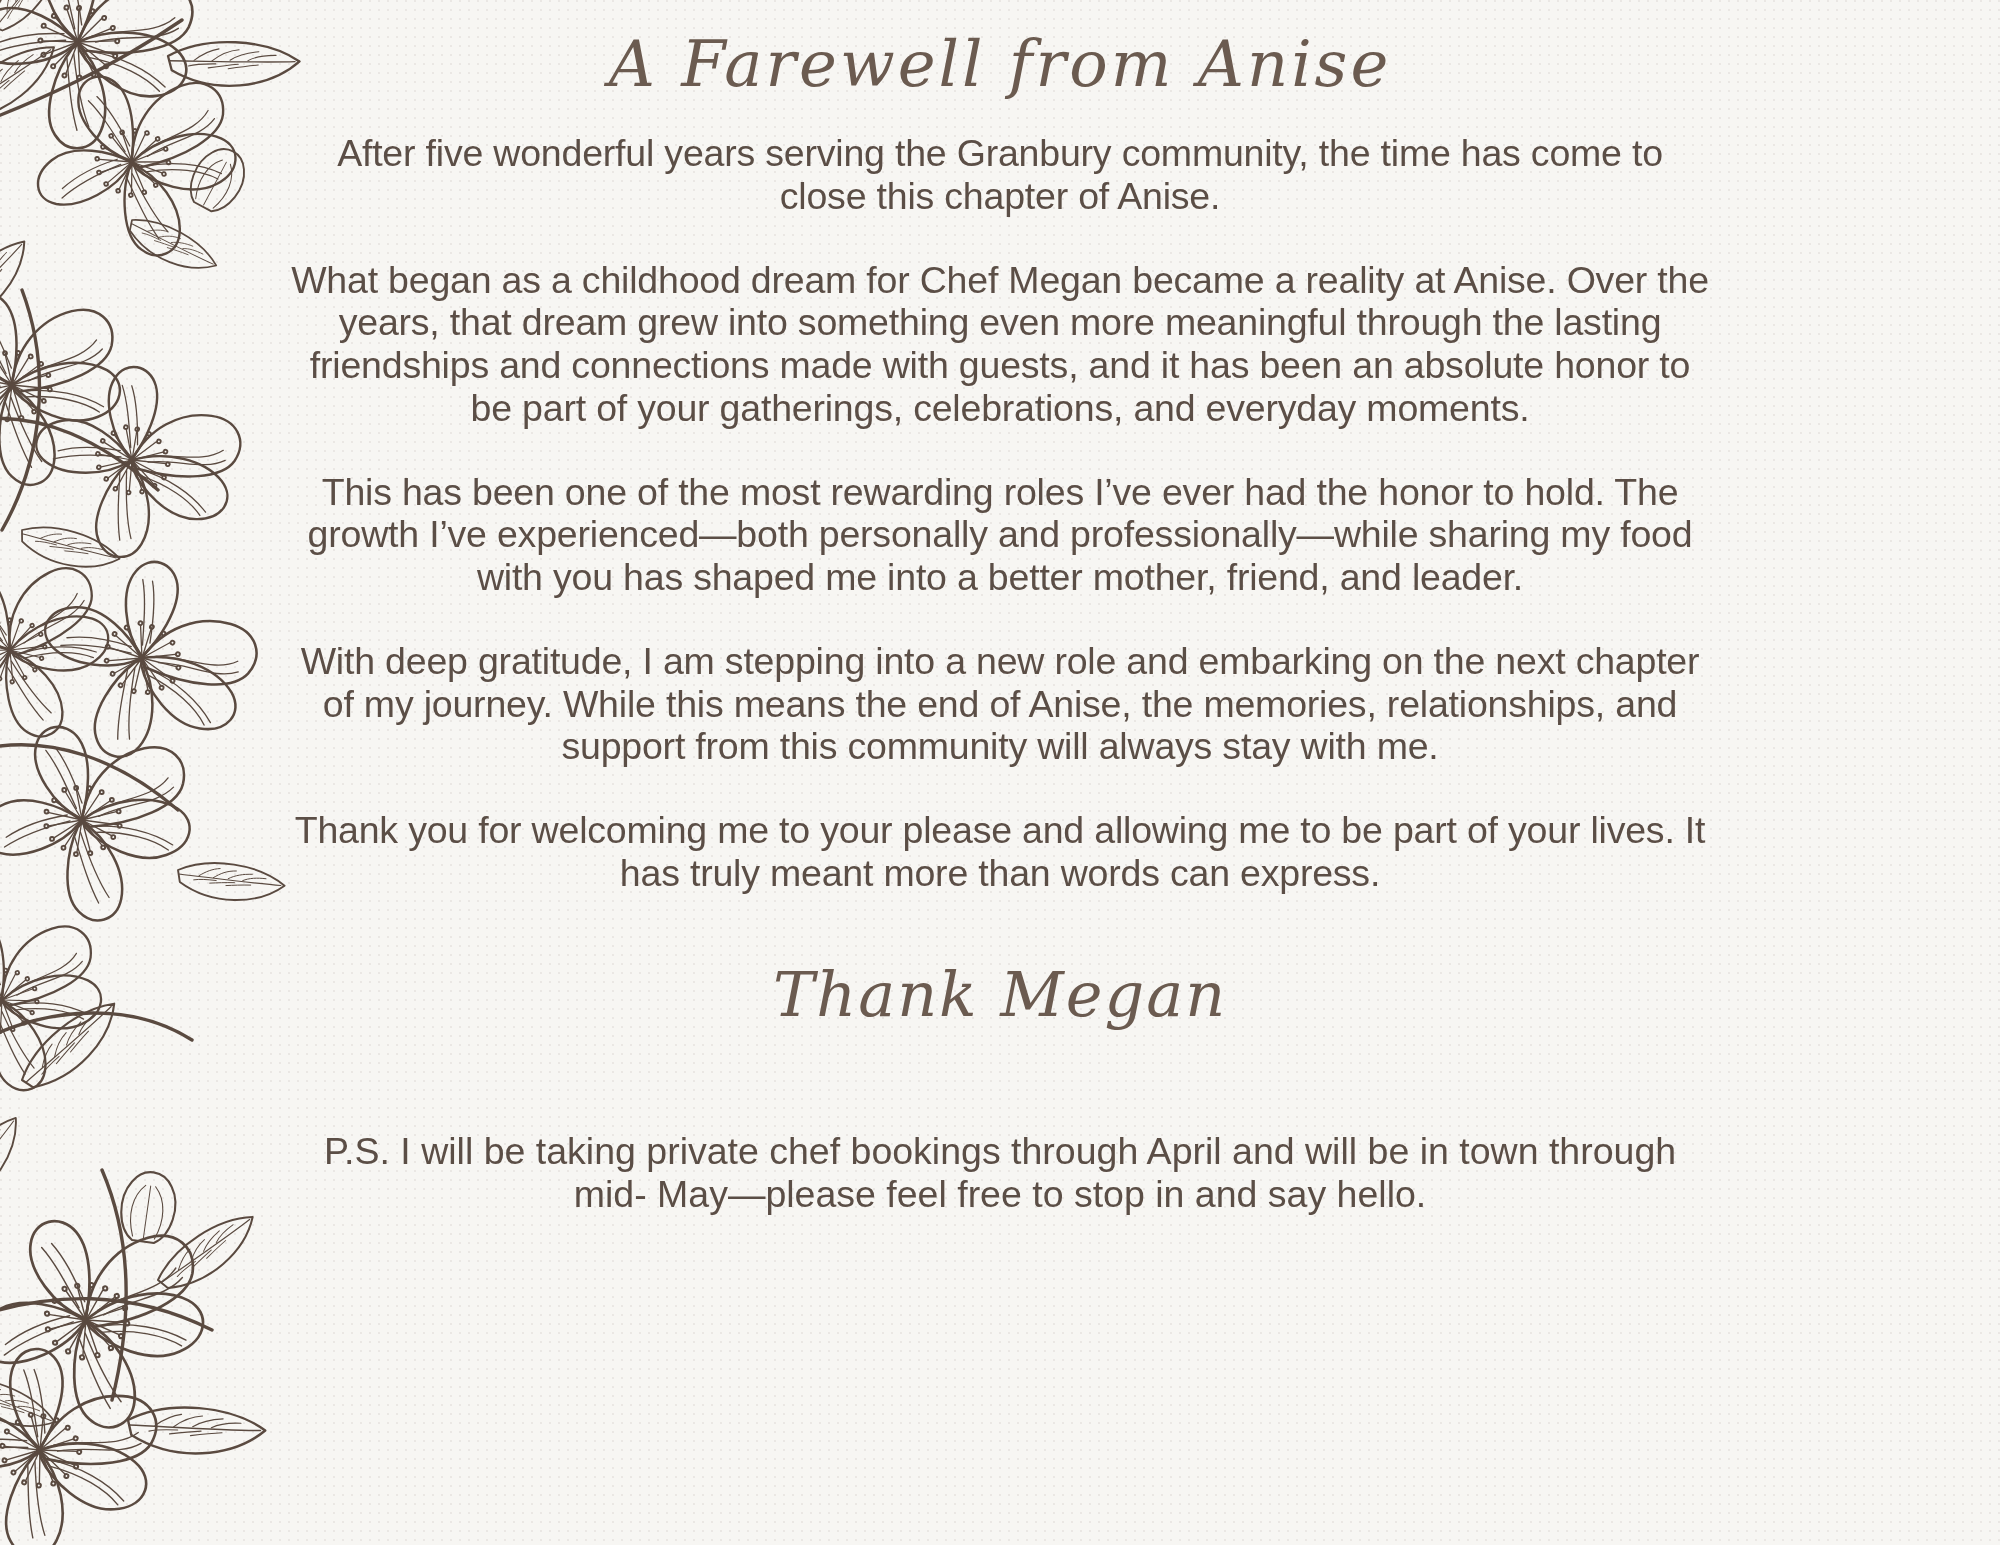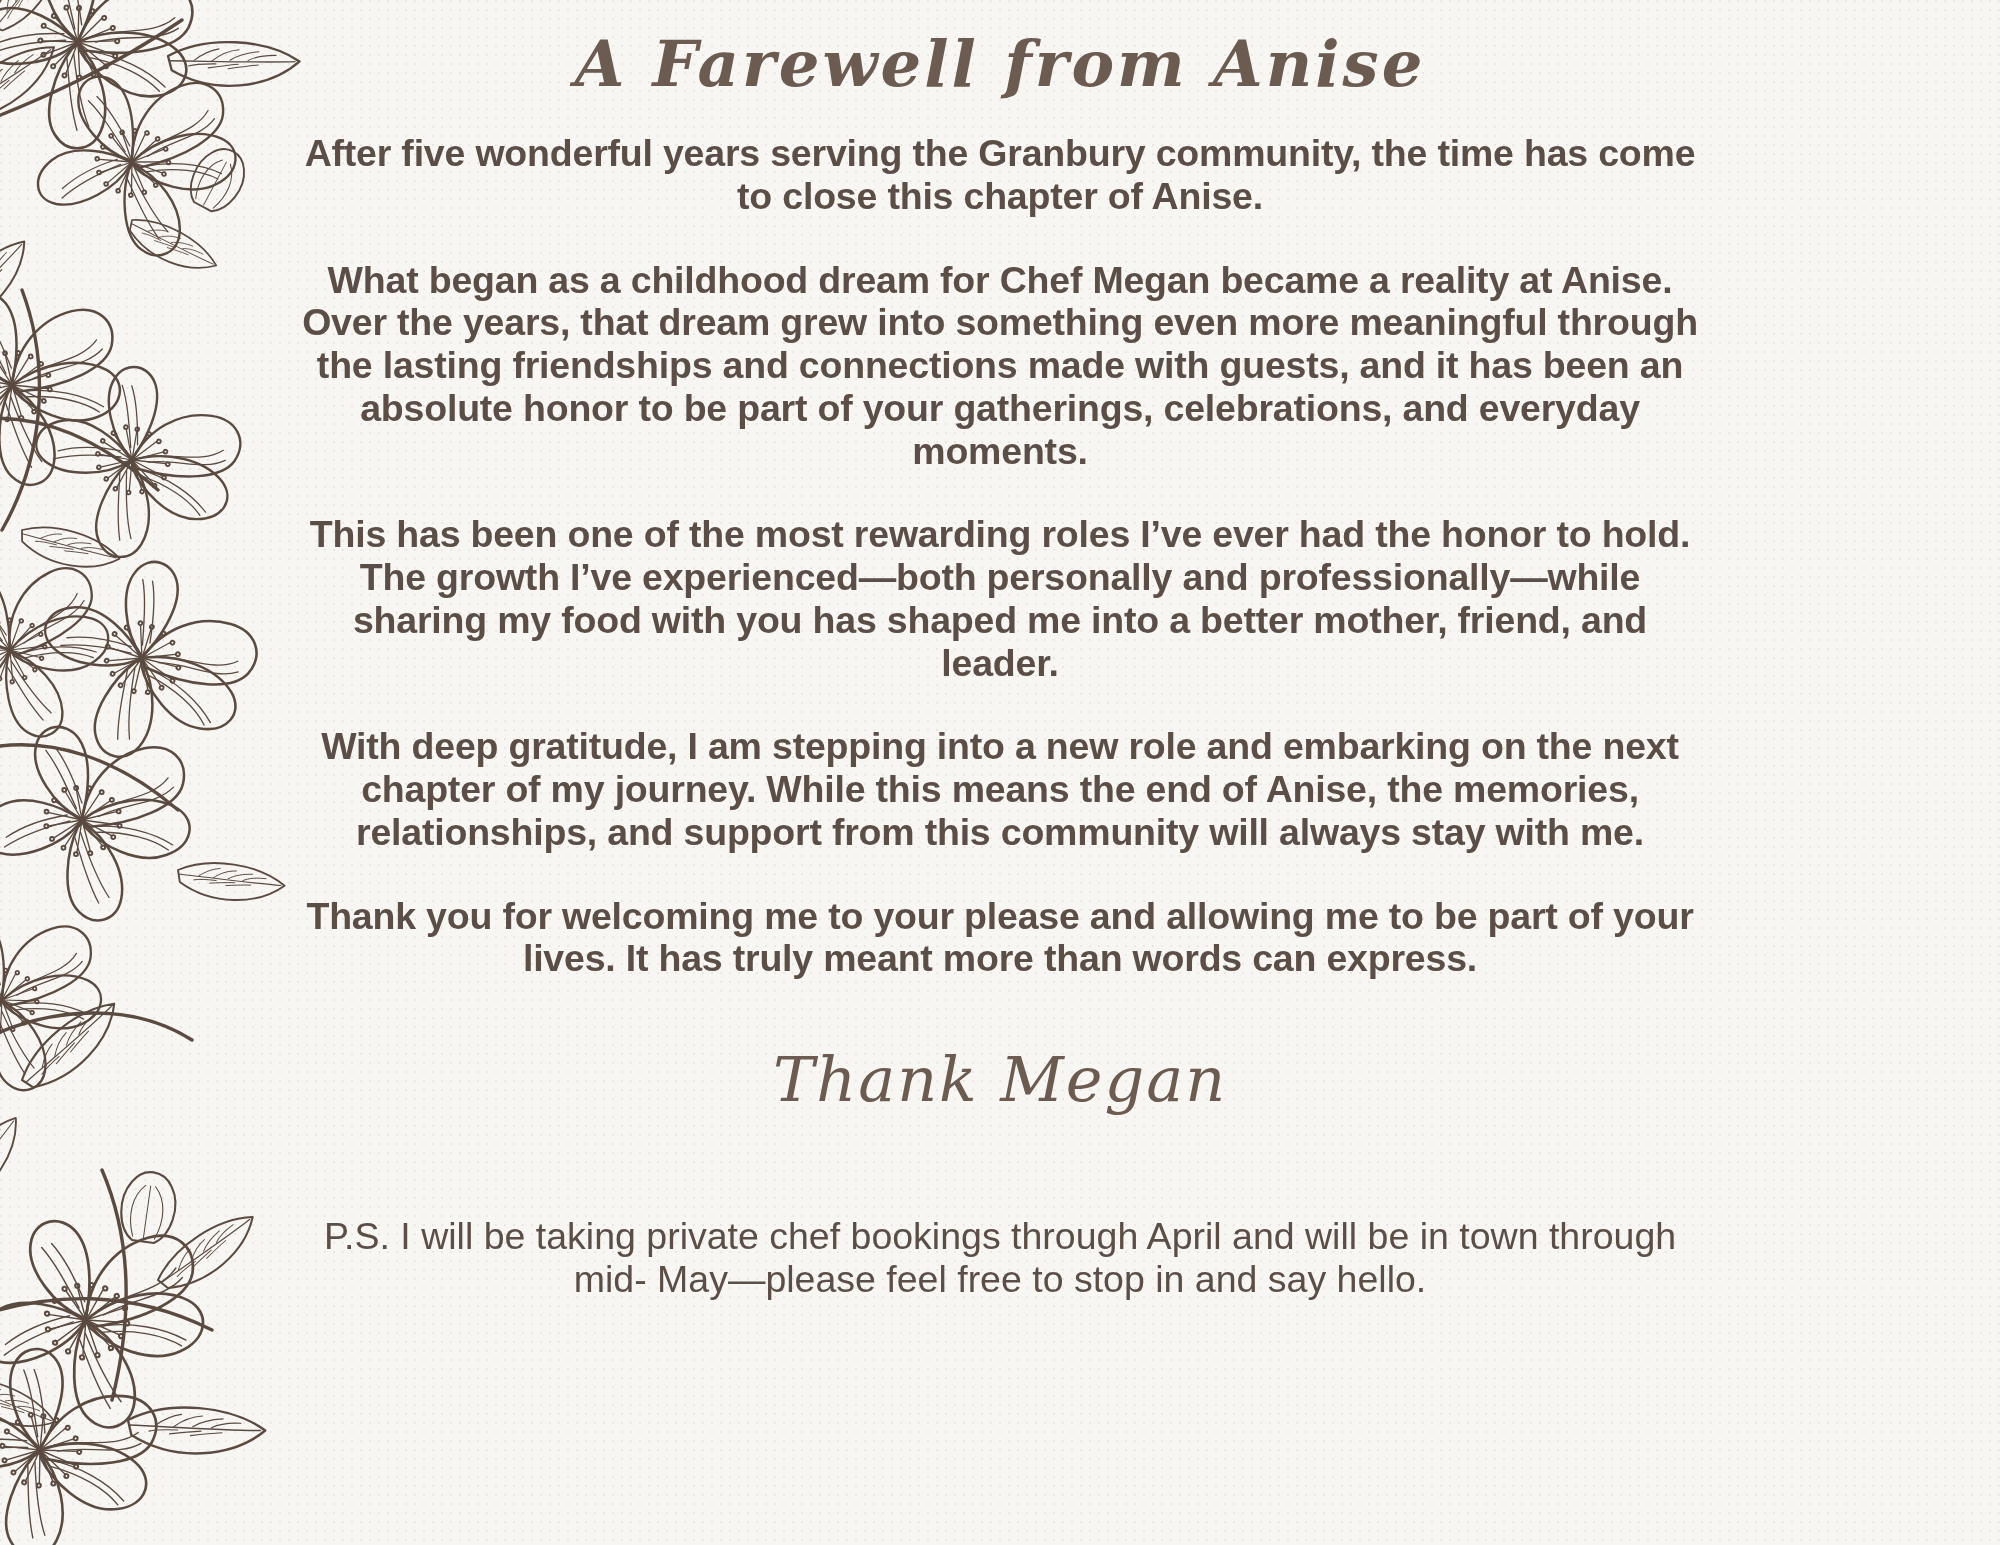--- a/index.html
+++ b/index.html
@@ -45,34 +45,34 @@
     height: 1545px;
     text-align: center;
     color: #5b4e46;
   }
 
   #letter-title {
     margin: 0;
     padding-top: 24px;
     font-family: "DejaVu Serif", serif;
     font-style: italic;
-    font-weight: 700;
+    font-weight: 400;
     font-size: 64px;
     line-height: 1.25;
     letter-spacing: 3px;
     color: #6b5b50;
     white-space: nowrap;
   }
 
   .para {
     margin: 0;
     font-size: 37.5px;
     line-height: 1.14;
     letter-spacing: -0.2px;
-    font-weight: 700;
+    font-weight: 400;
     color: #5b4e46;
   }
 
   .gap {
     height: 41px;
   }
 
   #body-block {
     padding-top: 28px;
   }

